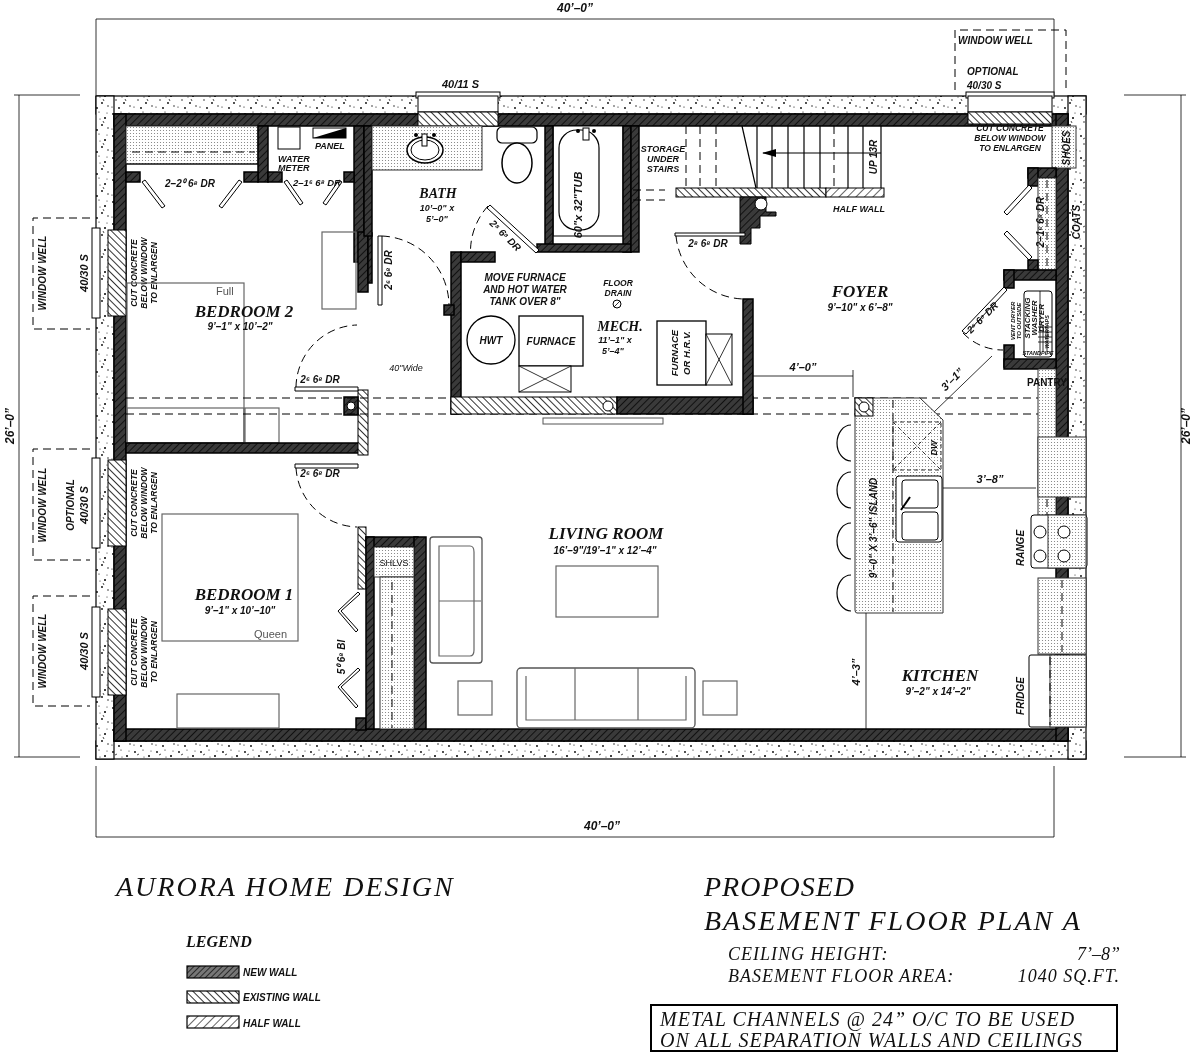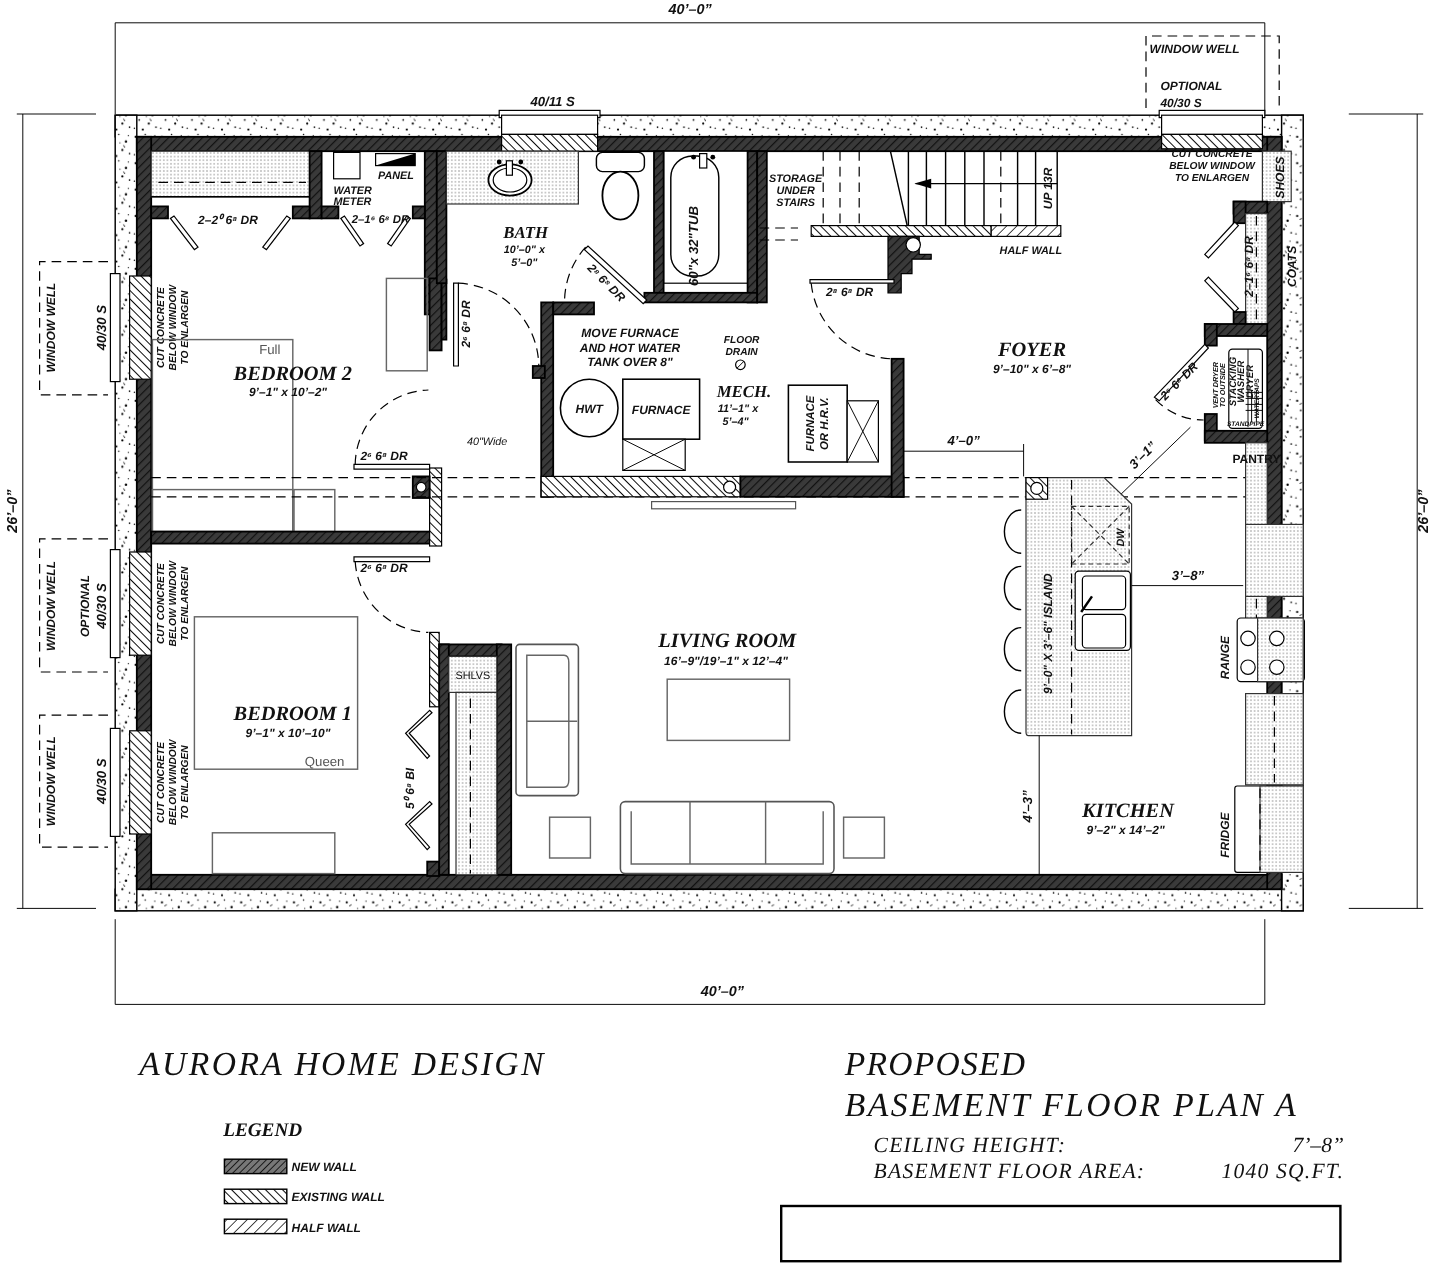--- a/index.html
+++ b/index.html
@@ -452,13 +452,15 @@
   <text class="serif" x="186" y="947" font-size="16">LEGEND</text>
   <rect x="187" y="966" width="52" height="12" fill="url(#legnew)" stroke="#000" stroke-width="1.2"></rect>
   <text class="cad" x="243" y="976" font-size="10">NEW WALL</text>
   <rect x="187" y="991" width="52" height="12" fill="url(#exwall)" stroke="#000" stroke-width="1.2"></rect>
   <text class="cad" x="243" y="1001" font-size="10">EXISTING WALL</text>
   <rect x="187" y="1016" width="52" height="12" fill="url(#halfwall)" stroke="#000" stroke-width="1.2"></rect>
   <text class="cad" x="243" y="1027" font-size="10">HALF WALL</text>
 </svg>
 
 <div class="note-box">
+  <div class="note-line" style="top:2px">METAL CHANNELS @ 24” O/C TO BE USED</div>
+  <div class="note-line" style="top:23px">ON ALL SEPARATION WALLS AND CEILINGS</div>
 </div>
 
 </body></html>

